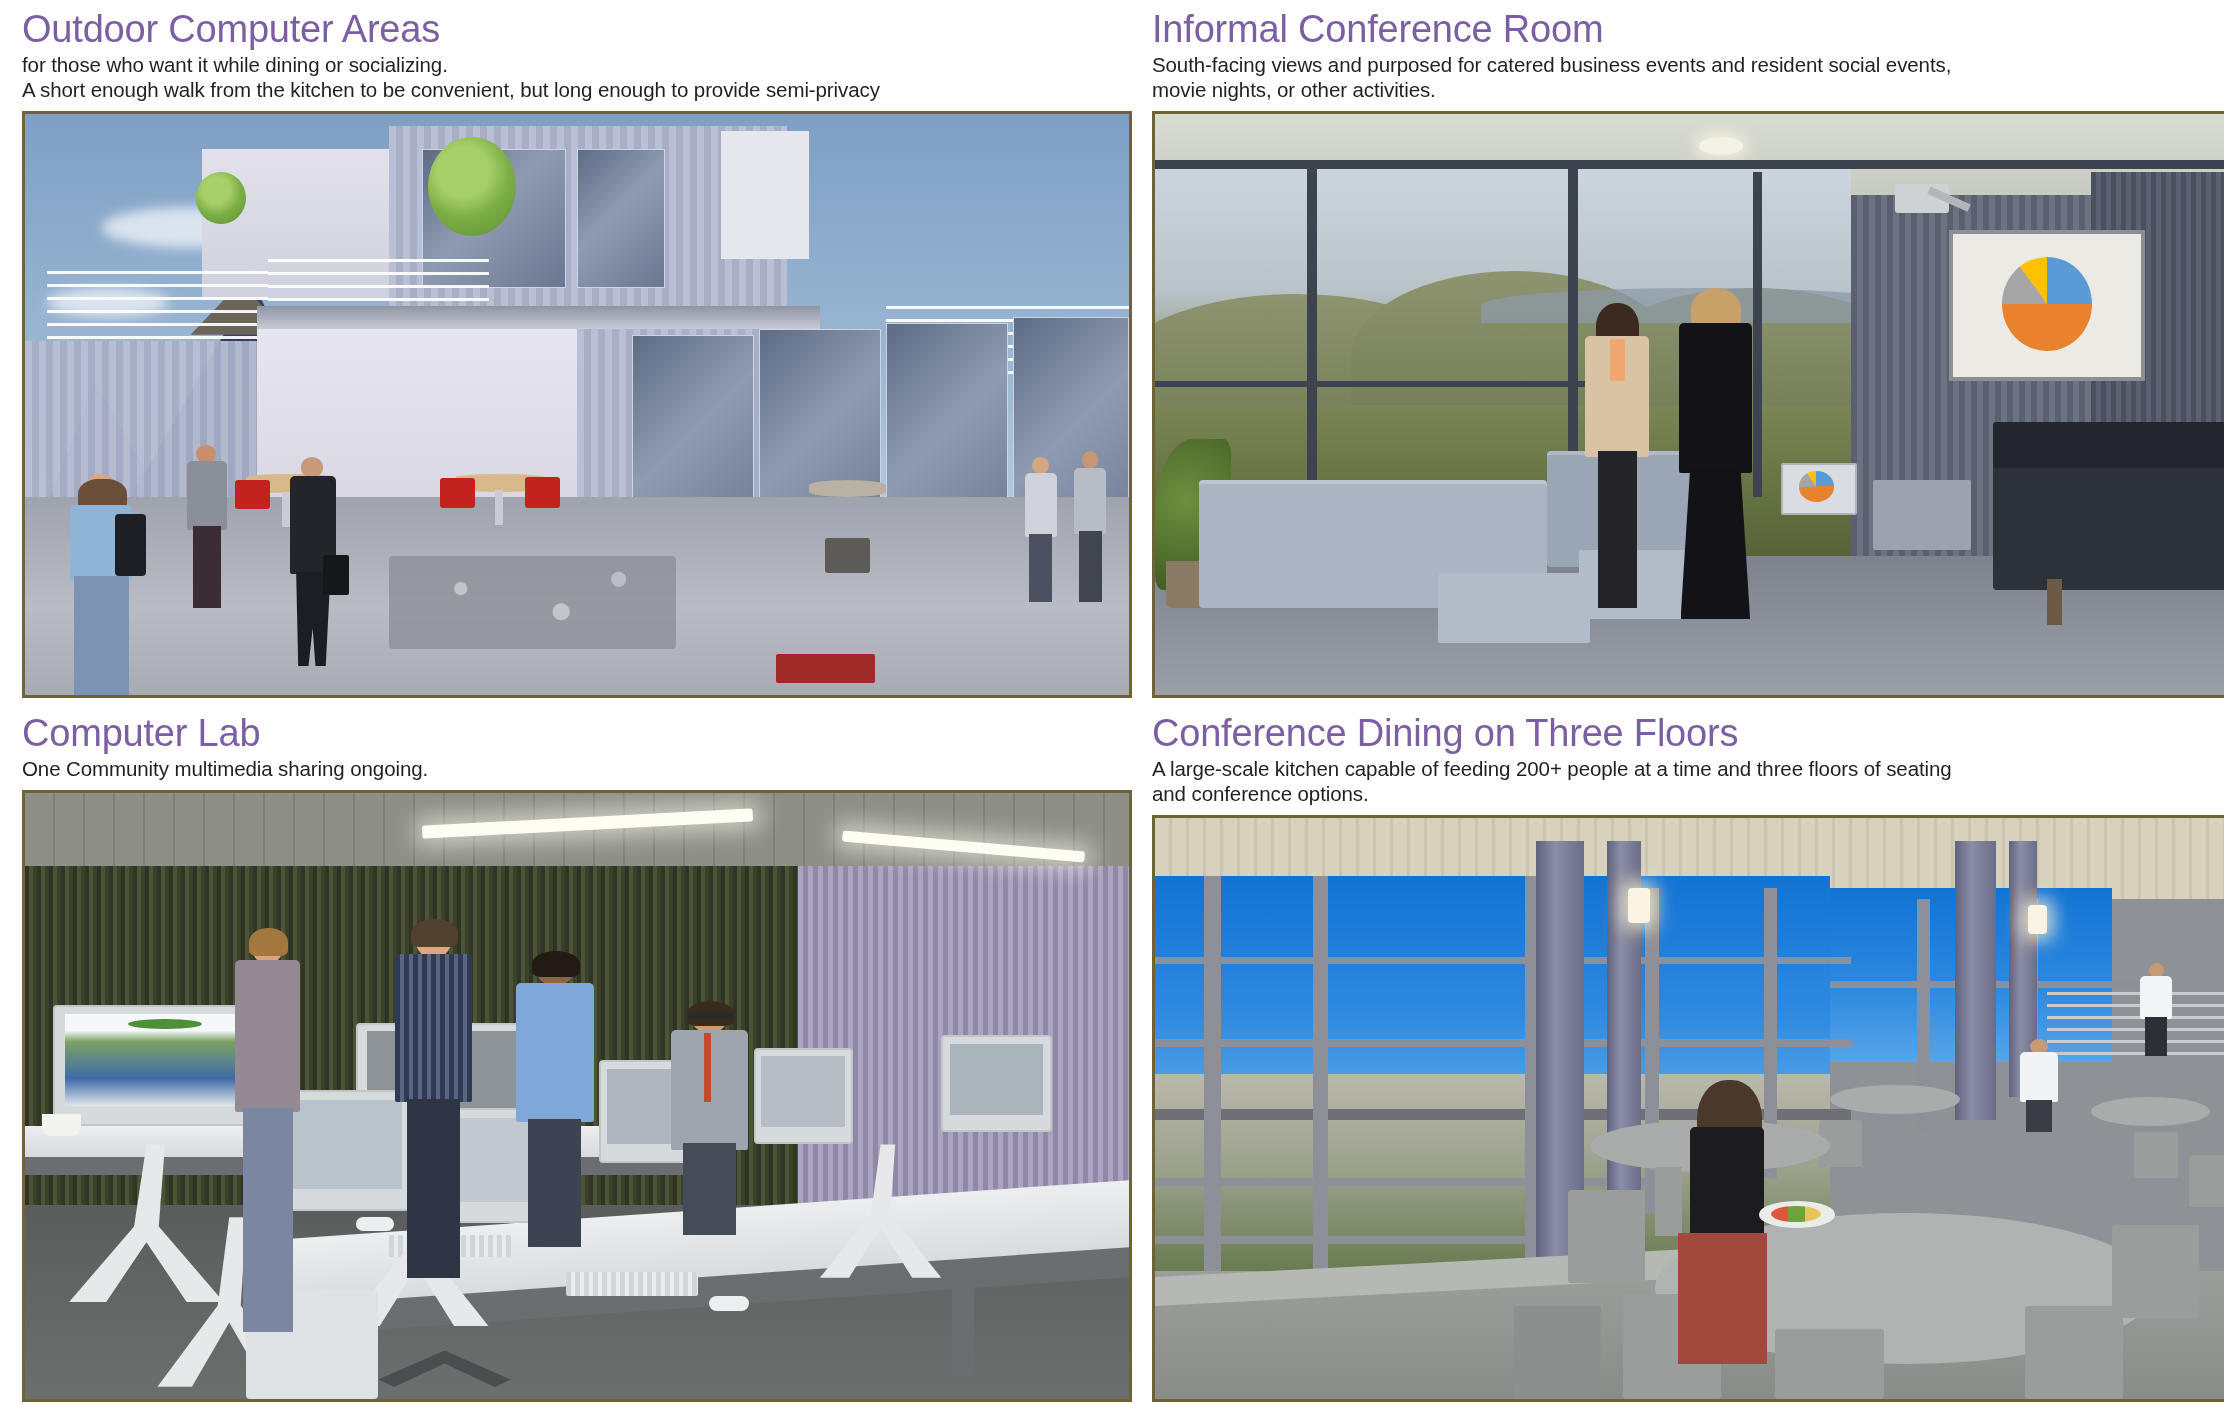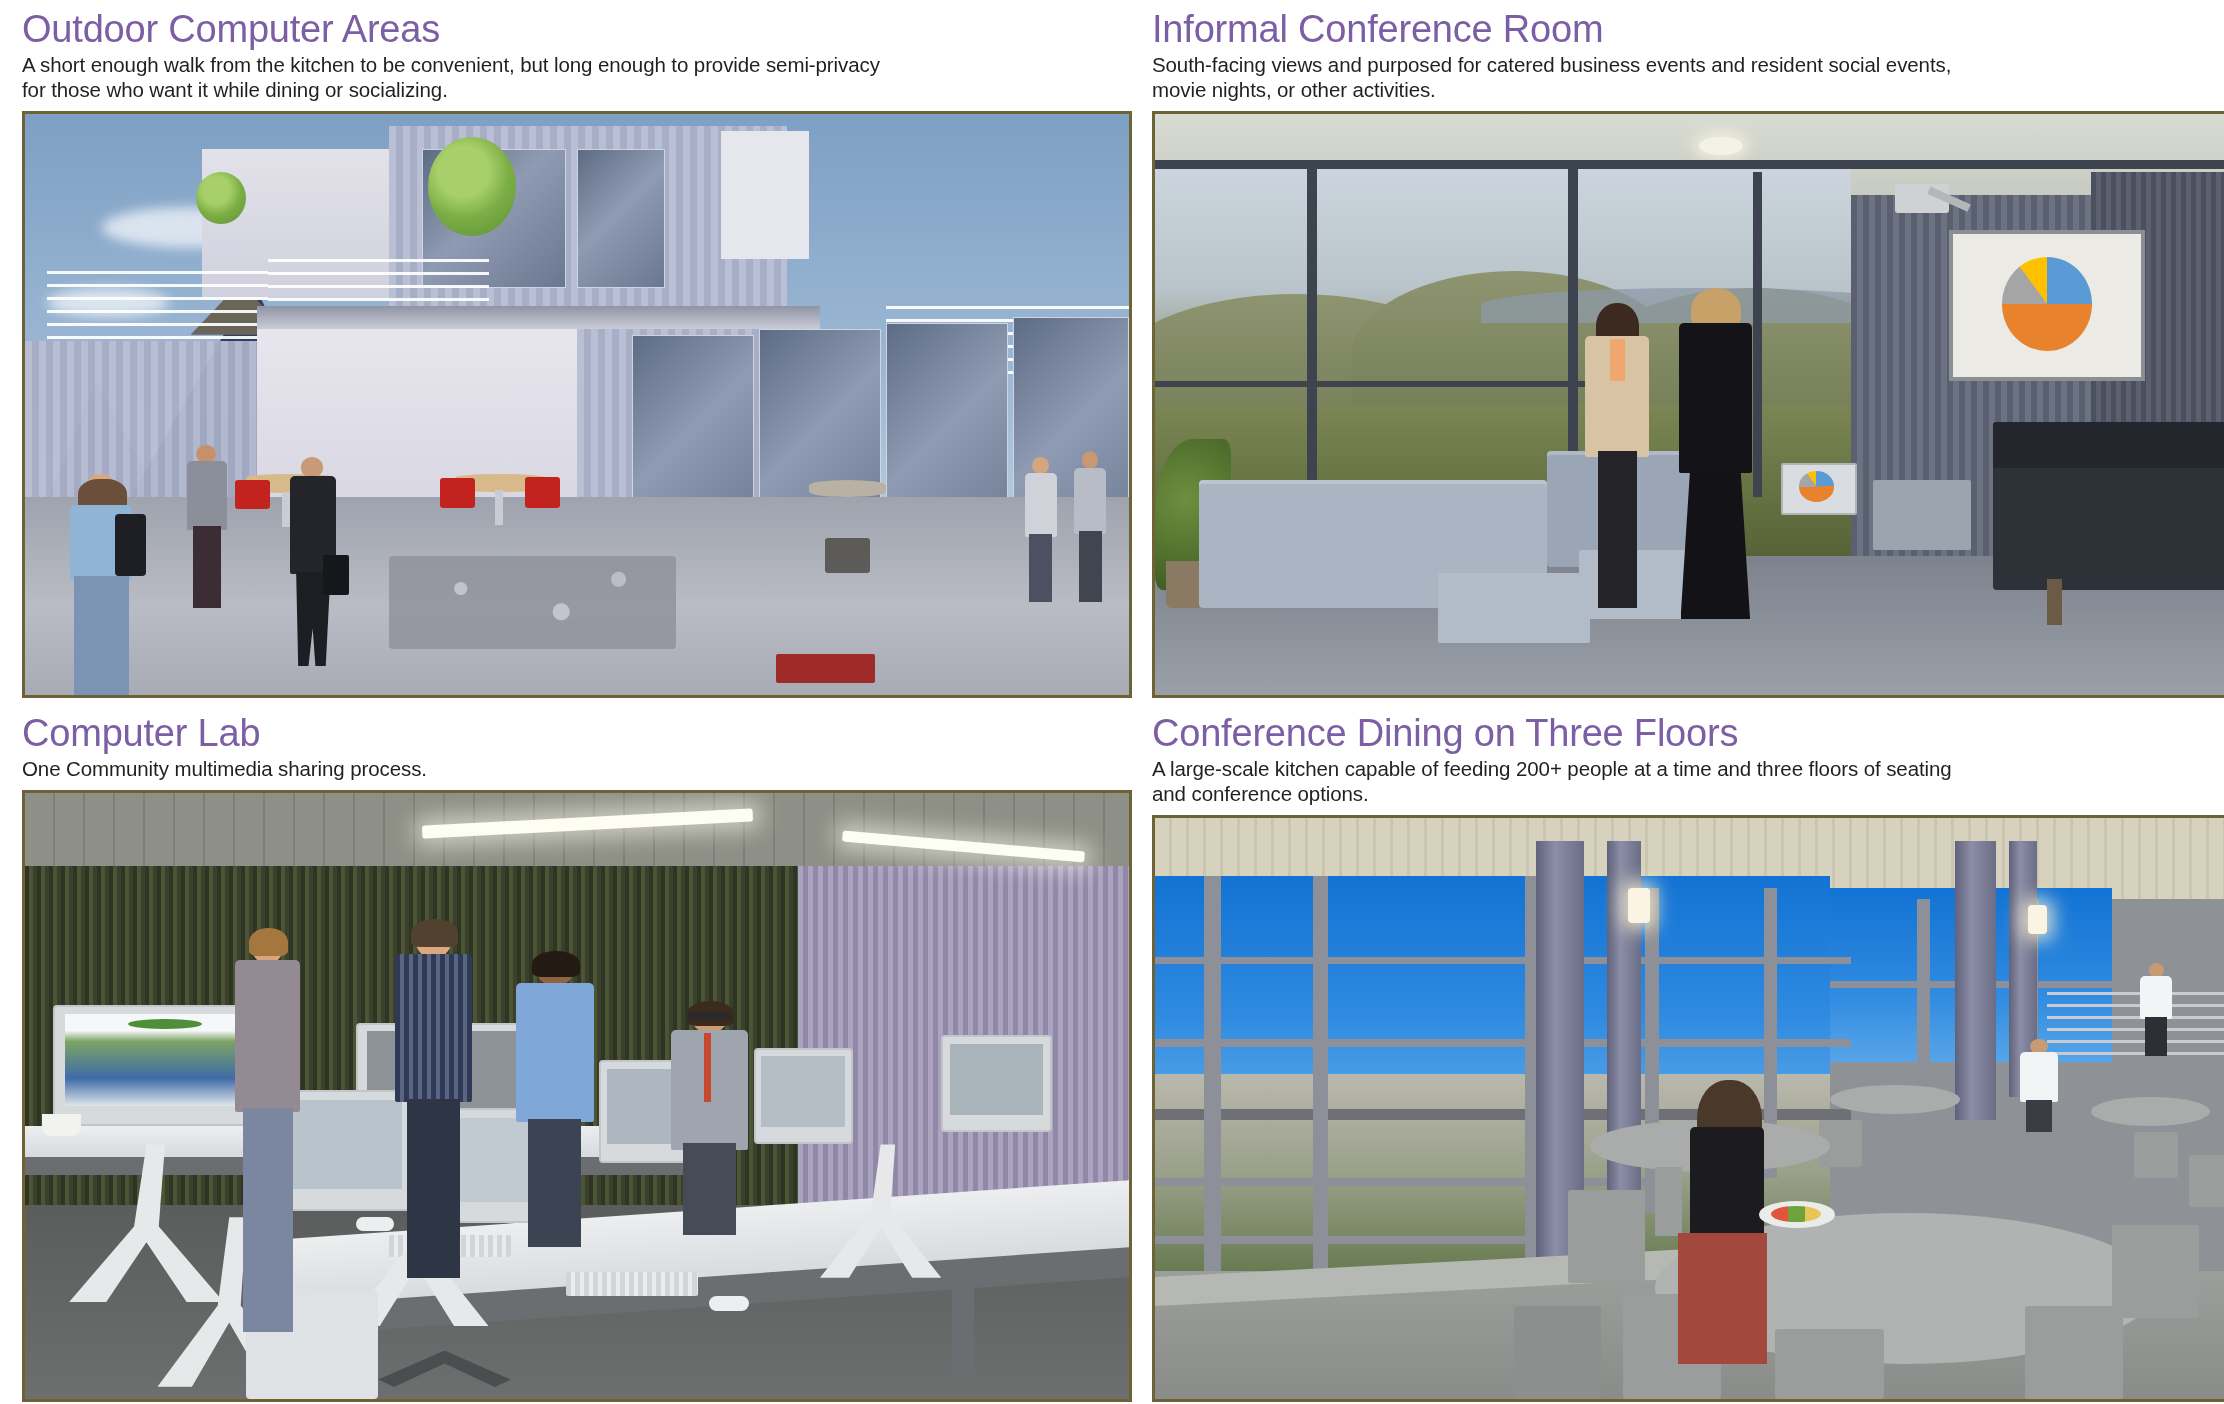--- a/index.html
+++ b/index.html
@@ -150,22 +150,22 @@
 </style>
 </head>
 <body>
 
 <div class="page">
   <div class="grid">
 
     <div class="cell">
       <h1 class="card-title">Outdoor Computer Areas</h1>
       <p class="card-desc">
+        <span class="ln">for those who want it while dining or socializing.</span>
         <span class="ln">A short enough walk from the kitchen to be convenient, but long enough to provide semi-privacy</span>
-        <span class="ln">for those who want it while dining or socializing.</span>
       </p>
       <div class="img-frame" title="Exterior courtyard with shipping-container style building, red cafe chairs, wood tables, mountain backdrop and people walking">
         <div class="scene">
           <div class="s1-sky"></div>
           <div class="s1-cloud" style="left:7%;top:16%;width:16%;height:7%;"></div>
           <div class="s1-cloud" style="left:2%;top:30%;width:11%;height:5%;"></div>
           <div class="s1-cloud" style="left:22%;top:9%;width:13%;height:5%;"></div>
 
           <div class="s1-mtn far" style="left:-2%;top:46%;width:20%;height:40%;clip-path:polygon(0 100%,42% 0,100% 100%);"></div>
           <div class="s1-mtn" style="left:2%;top:29%;width:34%;height:62%;clip-path:polygon(0 100%,55% 0,100% 100%);
@@ -317,21 +317,21 @@
             <div class="body" style="left:8%;top:9%;width:84%;height:46%;background:#141418;"></div>
             <div class="legs" style="position:absolute;left:10%;top:53%;width:80%;height:47%;background:#131317;clip-path:polygon(14% 0,86% 0,100% 100%,0 100%);"></div>
           </div>
         </div>
       </div>
     </div>
 
     <div class="cell">
       <h1 class="card-title">Computer Lab</h1>
       <p class="card-desc">
-        <span class="ln">One Community multimedia sharing process.</span>
+        <span class="ln">One Community multimedia sharing ongoing.</span>
       </p>
       <div class="img-frame" title="Computer lab with long white desks, all-in-one monitors, white task chairs, green acoustic wall and four people talking">
         <div class="scene">
           <div class="s3-bg"></div>
           <div class="s3-wall" style="left:0;top:4%;width:72%;height:70%;"></div>
           <div class="s3-curtain" style="left:70%;top:5%;width:30%;height:68%;"></div>
           <div class="s3-ceil"></div>
           <div class="s3-tube" style="left:36%;top:4%;width:30%;height:2.2%;transform:rotate(-3deg);"></div>
           <div class="s3-tube" style="left:74%;top:8%;width:22%;height:1.8%;transform:rotate(5deg);"></div>
 

